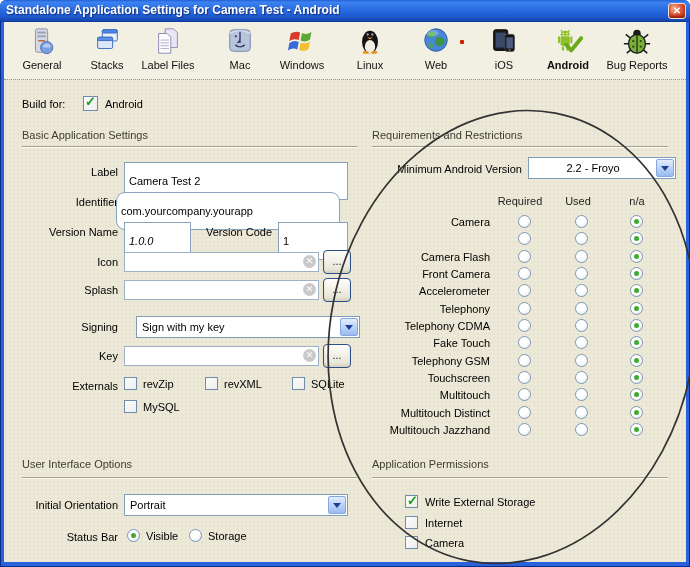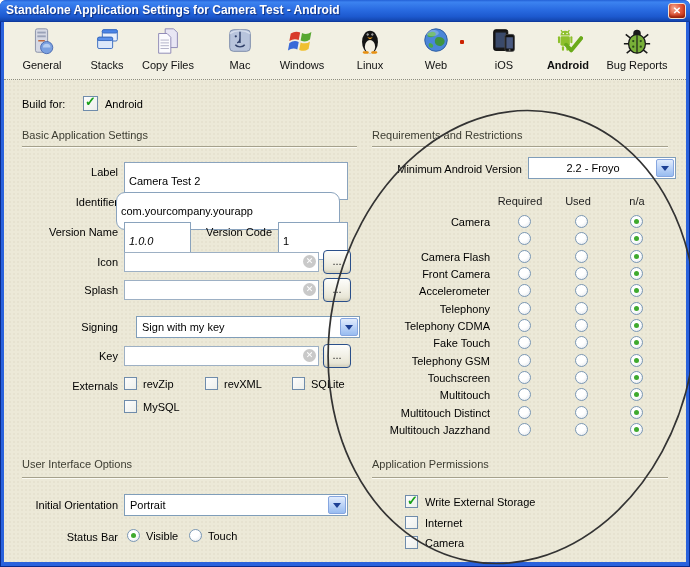--- a/index.html
+++ b/index.html
@@ -112,21 +112,21 @@
       <span class="tlabel">Stacks</span>
     </div>
     <div class="tool" style="left:132px">
       <span class="ticon">
           <svg viewBox="0 0 32 32" width="30" height="30">
             <path d="M13 3 h9 l4 4 v16 h-13 z" fill="#e8e6f4" stroke="#8c86b4"></path>
             <path d="M6 8 h9 l4 4 v17 h-13 z" fill="#fbfbfe" stroke="#8c86b4"></path>
             <path d="M8 15 h9 M8 18 h9 M8 21 h9 M8 24 h9" stroke="#b0b0c8"></path>
           </svg>
         </span>
-      <span class="tlabel">Copy Files</span>
+      <span class="tlabel">Label Files</span>
     </div>
     <div class="tool" style="left:204px">
       <span class="ticon">
           <svg viewBox="0 0 32 32" width="30" height="30">
             <rect x="5" y="4" width="22" height="23" rx="4" fill="#b8c4dc" stroke="#7888a8"></rect>
             <path d="M5 9 q11 -7 22 0 v-2 q-11 -6 -22 0 z" fill="#e8ecf6" opacity=".6"></path>
             <path d="M16 6 v12 M16 13 c0 4 -3 5 -3 5" stroke="#30406a" stroke-width="1.5" fill="none"></path>
             <circle cx="11.5" cy="11" r="1.2" fill="#30406a"></circle>
             <path d="M11 20 c2 3 8 3 10 0" stroke="#30406a" stroke-width="1.5" fill="none"></path>
           </svg>
@@ -288,21 +288,21 @@
         <span class="chev"></span>
       </span>
   </div>
 
   <span class="flabel" style="top:531px">Status Bar</span>
   <span class="xp-radio on" style="left:127px;top:529px">
       <i></i>
     </span>
   <span class="clabel" style="left:146px;top:530px">Visible</span>
   <span class="xp-radio" style="left:189px;top:529px"></span>
-  <span class="clabel" style="left:208px;top:530px">Touch</span>
+  <span class="clabel" style="left:208px;top:530px">Storage</span>
 
   <span class="sect" style="left:372px;top:129px">Requirements and Restrictions</span>
   <div class="etch" style="left:372px;top:146px;width:296px"></div>
 
   <span class="flabel" style="left:340px;width:182px;top:163px">Minimum Android Version</span>
   <div class="combo center" style="left:528px;top:157px;width:148px">
     <span>2.2 - Froyo</span>
     <span class="cmb-arrow">
         <span class="chev"></span>
       </span>

